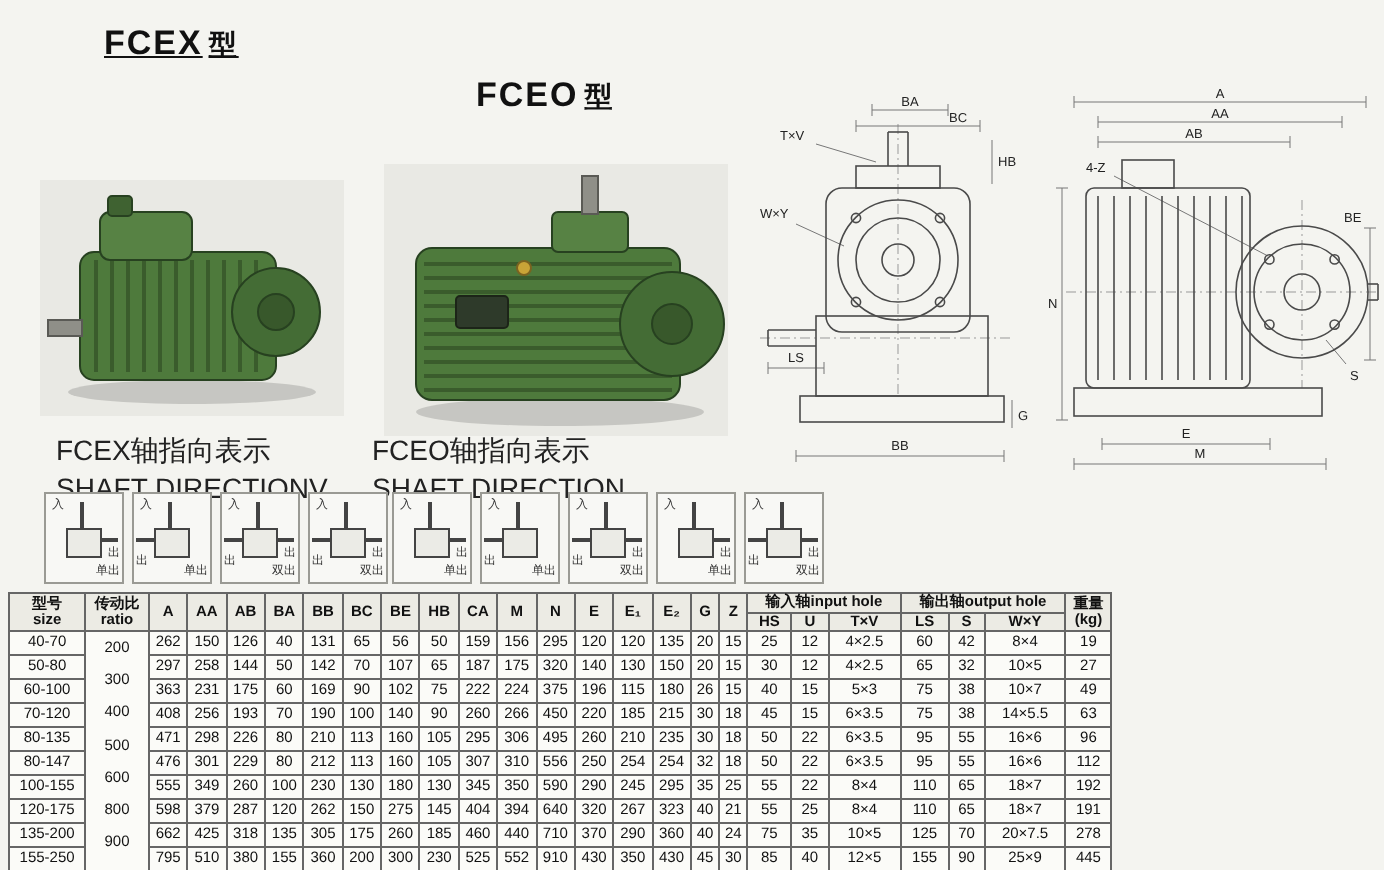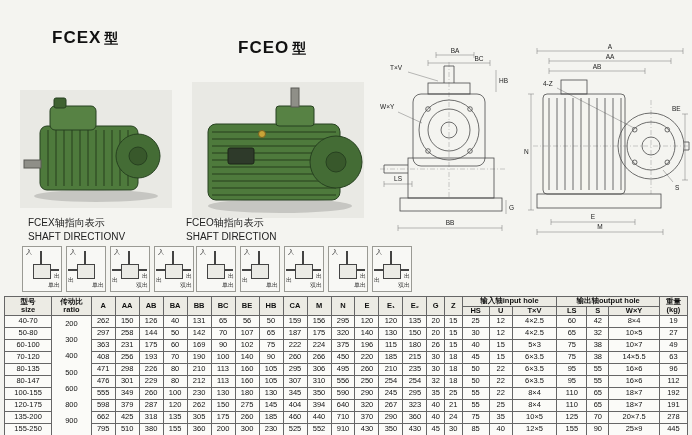--- a/index.html
+++ b/index.html
@@ -1,52 +1,52 @@
 <!DOCTYPE html>
 <html><head>
 <meta charset="utf-8">
 <style>
   html,body{margin:0;padding:0;}
   .page{position:relative;width:692px;height:435px;background:#f4f4f0;font-family:"Liberation Sans",sans-serif;overflow:hidden;}
   .model-title{position:absolute;font-weight:bold;font-size:17px;color:#111;letter-spacing:1px;}
   .model-title .suffix{font-size:14px;font-weight:bold;margin-left:3px;}
   .photo{position:absolute;}
   .tech{position:absolute;}
-  .sd-header{position:absolute;font-size:10px;line-height:1.35;color:#222;}
+  .sd-header{position:absolute;font-size:14px;line-height:1.35;color:#222;}
   .sd-row{position:absolute;top:246px;display:flex;gap:4px;}
   .sd-box{position:relative;width:38px;height:44px;border:1px solid #9a9a94;background:#f8f8f5;flex:none;}
   .sd-gb{position:absolute;left:10px;top:17px;width:16px;height:13px;border:1px solid #444;background:#ebebe6;}
   .sd-v{position:absolute;left:17px;top:4px;width:2px;height:13px;background:#444;}
   .sd-in{position:absolute;left:3px;top:1px;font-size:6px;color:#333;}
   .sd-h{position:absolute;top:22px;width:9px;height:2px;background:#444;}
   .sd-h-right{left:27px;}
   .sd-h-left{left:1px;}
   .sd-out{position:absolute;font-size:6px;color:#333;}
   .sd-out-right{right:1px;top:25px;}
   .sd-out-left{left:1px;top:29px;}
   .sd-cap{position:absolute;right:1px;bottom:1px;font-size:6px;color:#333;}
-  .spec-table{position:absolute;left:4px;top:296px;width:684px;border-collapse:collapse;background:#fbfbf8;}
+  .spec-table{position:absolute;left:4px;top:296px;width:552px;border-collapse:collapse;background:#fbfbf8;}
   .spec-table th,.spec-table td{border:1px solid #666;font-size:7.5px;line-height:1.15;padding:0 1px;text-align:center;color:#111;white-space:nowrap;}
   .spec-table th{background:#ecebe4;font-weight:bold;}
   .spec-table td{height:11px;font-weight:normal;}
   .ratio-cell{padding:0;vertical-align:top;}
   .ratio-cell div{height:16.2px;display:flex;align-items:center;justify-content:center;}
   
   .ln{stroke:#4a4a4a;stroke-width:0.8;fill:none;}
   .dl{stroke:#777;stroke-width:0.5;fill:none;}
   .cl{stroke:#999;stroke-width:0.5;stroke-dasharray:5 2 1 2;fill:none;}
   .dim{font-family:"Liberation Sans",sans-serif;font-size:6.5px;fill:#222;}
   .dimc{text-anchor:middle;}
 </style>
 </head>
 <body>
 
 <div class="page">
 
-  <div class="model-title" style="left:52px;top:28px;">
+  <div class="model-title" style="left:52px;top:12px;text-decoration:underline;">
     <span>FCEX</span><span class="suffix">型</span>
   </div>
   <div class="model-title" style="left:226px;top:38px;margin-left:12px;">
     <span>FCEO</span><span class="suffix">型</span>
   </div>
 
   <svg class="photo" style="left:20px;top:90px;" width="152" height="118" viewBox="0 0 152 118">
     <rect x="0" y="0" width="152" height="118" fill="#e9e9e4"></rect>
     <ellipse cx="76" cy="106" rx="62" ry="6" fill="rgba(0,0,0,0.15)"></ellipse>
     <g stroke="#274120" stroke-width="1">

